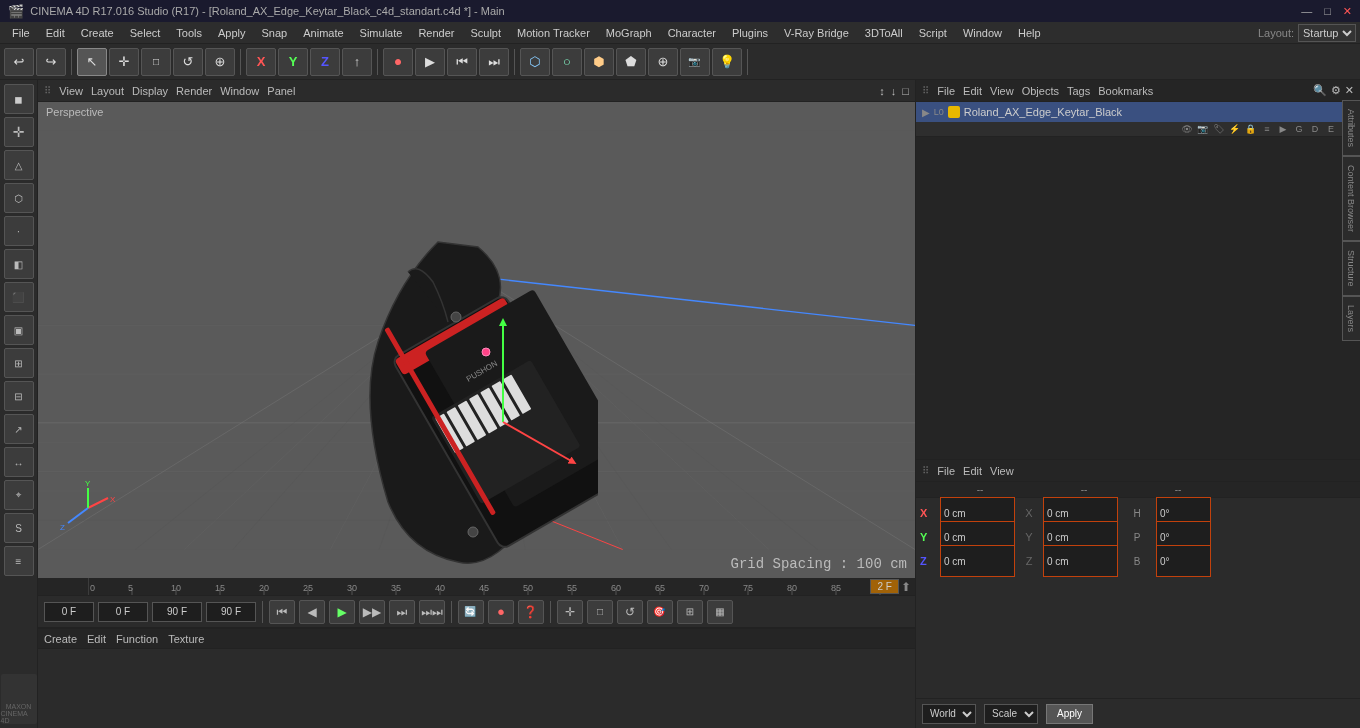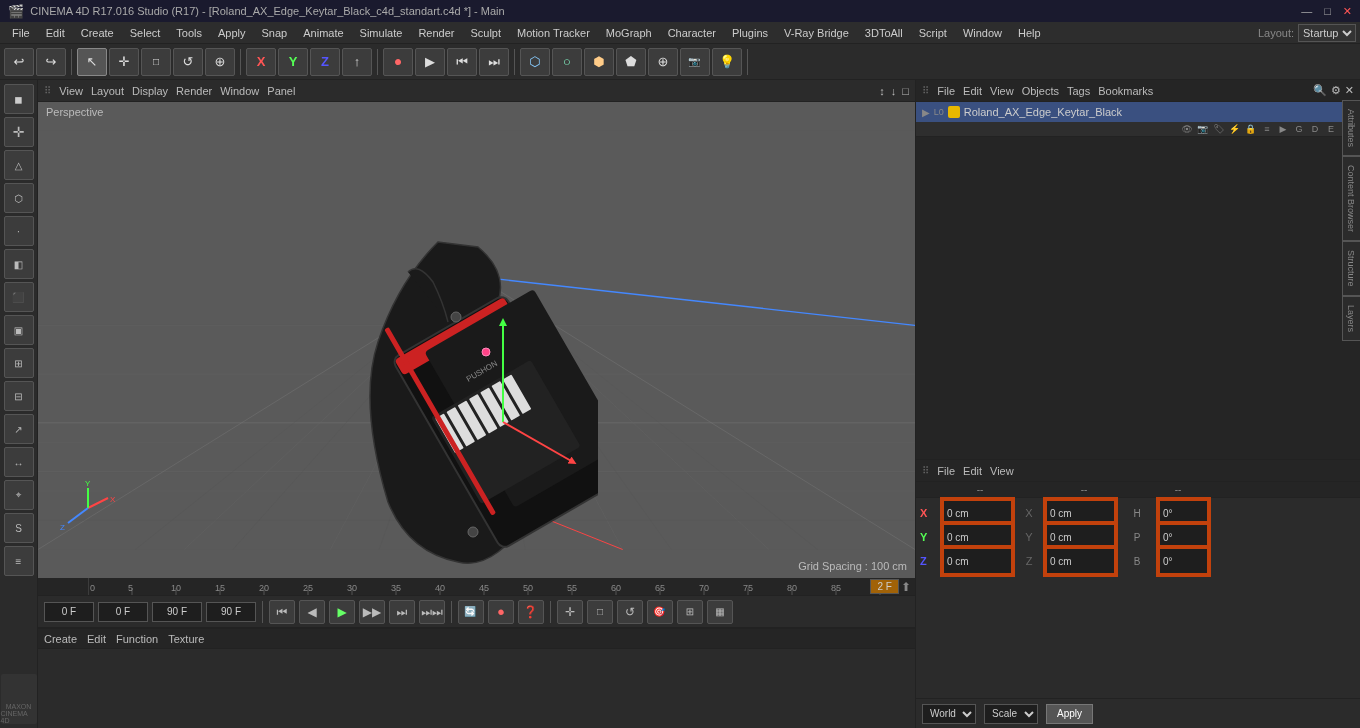--- a/index.html
+++ b/index.html
@@ -32,21 +32,21 @@
     
     #left-sidebar { width: 38px; background: #2b2b2b; border-right: 1px solid #222; display: flex; flex-direction: column; align-items: center; padding: 4px 0; gap: 3px; }
     .sb-btn { width: 30px; height: 30px; background: #3c3c3c; border: 1px solid #555; border-radius: 2px; display: flex; align-items: center; justify-content: center; cursor: pointer; color: #bbb; font-size: 14px; }
 
     
     #viewport-wrapper { flex: 1; display: flex; flex-direction: column; }
     #viewport-header { height: 22px; background: #2b2b2b; border-bottom: 1px solid #222; display: flex; align-items: center; gap: 8px; padding: 0 6px; font-size: 11px; color: #bbb; }
     #viewport-header span { cursor: pointer; }
     #viewport { flex: 1; background: #5a5a5a; position: relative; overflow: hidden; }
     #perspective-label { position: absolute; top: 4px; left: 8px; color: #bbb; font-size: 11px; }
-    #grid-spacing { position: absolute; bottom: 6px; right: 8px; color: #bbb; font-size: 11px; }
+    #grid-spacing { position: absolute; bottom: 6px; right: 8px; color: #bbb; font-size: 14px; font-family: Liberation Mono, monospace; }
 
     
     .grid-svg { position: absolute; top: 0; left: 0; width: 100%; height: 100%; }
     #timeline-ruler { height: 18px; background: #252525; border-bottom: 1px solid #222; display: flex; align-items: center; padding: 0 4px; font-size: 10px; color: #888; position: relative; overflow: hidden; }
     #timeline-controls { height: 32px; background: #2b2b2b; display: flex; align-items: center; gap: 4px; padding: 0 6px; border-bottom: 1px solid #222; }
     .tc-btn { width: 26px; height: 24px; background: #3c3c3c; border: 1px solid #555; border-radius: 2px; display: flex; align-items: center; justify-content: center; cursor: pointer; color: #bbb; font-size: 12px; }
     .tc-input { width: 55px; height: 20px; background: #1e1e1e; border: 1px solid #555; color: #ccc; font-size: 10px; padding: 0 3px; text-align: center; }
     .tc-sep { width: 1px; height: 22px; background: #555; margin: 0 2px; }
 
     
@@ -62,21 +62,21 @@
     #right-top { height: 380px; border-bottom: 1px solid #222; display: flex; flex-direction: column; }
     #right-top-header { height: 22px; background: #252525; display: flex; align-items: center; gap: 8px; padding: 0 6px; font-size: 11px; color: #bbb; border-bottom: 1px solid #222; }
     #right-top-header span { cursor: pointer; }
 
     
     #right-bottom { flex: 1; display: flex; flex-direction: column; }
     #right-bottom-header { height: 22px; background: #252525; display: flex; align-items: center; gap: 8px; padding: 0 6px; font-size: 11px; color: #bbb; border-bottom: 1px solid #222; }
     #coord-area { flex: 1; padding: 4px; display: flex; flex-direction: column; gap: 2px; }
     .coord-row { display: flex; align-items: center; gap: 4px; height: 22px; }
     .coord-label { width: 16px; color: #ccc; font-size: 11px; font-weight: bold; }
-    .coord-input { width: 75px; height: 32px; background: #1e1e1e; border: 4px solid #c2410c; color: #ccc; font-size: 10px; padding: 0 3px; }
+    .coord-input { width: 75px; height: 32px; background: #1e1e1e; border: 1px solid #c2410c; color: #ccc; font-size: 10px; padding: 0 3px; }
     .coord-divider { color: #666; width: 20px; text-align: center; }
     #coord-bottom { height: 30px; background: #2b2b2b; display: flex; align-items: center; gap: 8px; padding: 0 6px; border-top: 1px solid #222; }
     .coord-dropdown { height: 20px; background: #1e1e1e; border: 1px solid #555; color: #ccc; font-size: 10px; padding: 0 3px; cursor: pointer; }
     .apply-btn { height: 20px; background: #555; border: 1px solid #777; color: #fff; font-size: 10px; padding: 0 10px; cursor: pointer; }
     .right-tab { width: 18px; background: #2b2b2b; border-left: 1px solid #555; border-top: 1px solid #555; border-bottom: 1px solid #555; color: #888; font-size: 9px; writing-mode: vertical-lr; text-orientation: mixed; padding: 8px 3px; cursor: pointer; }
 
     
     #axes { position: absolute; bottom: 40px; left: 20px; width: 60px; height: 60px; }
 
     

